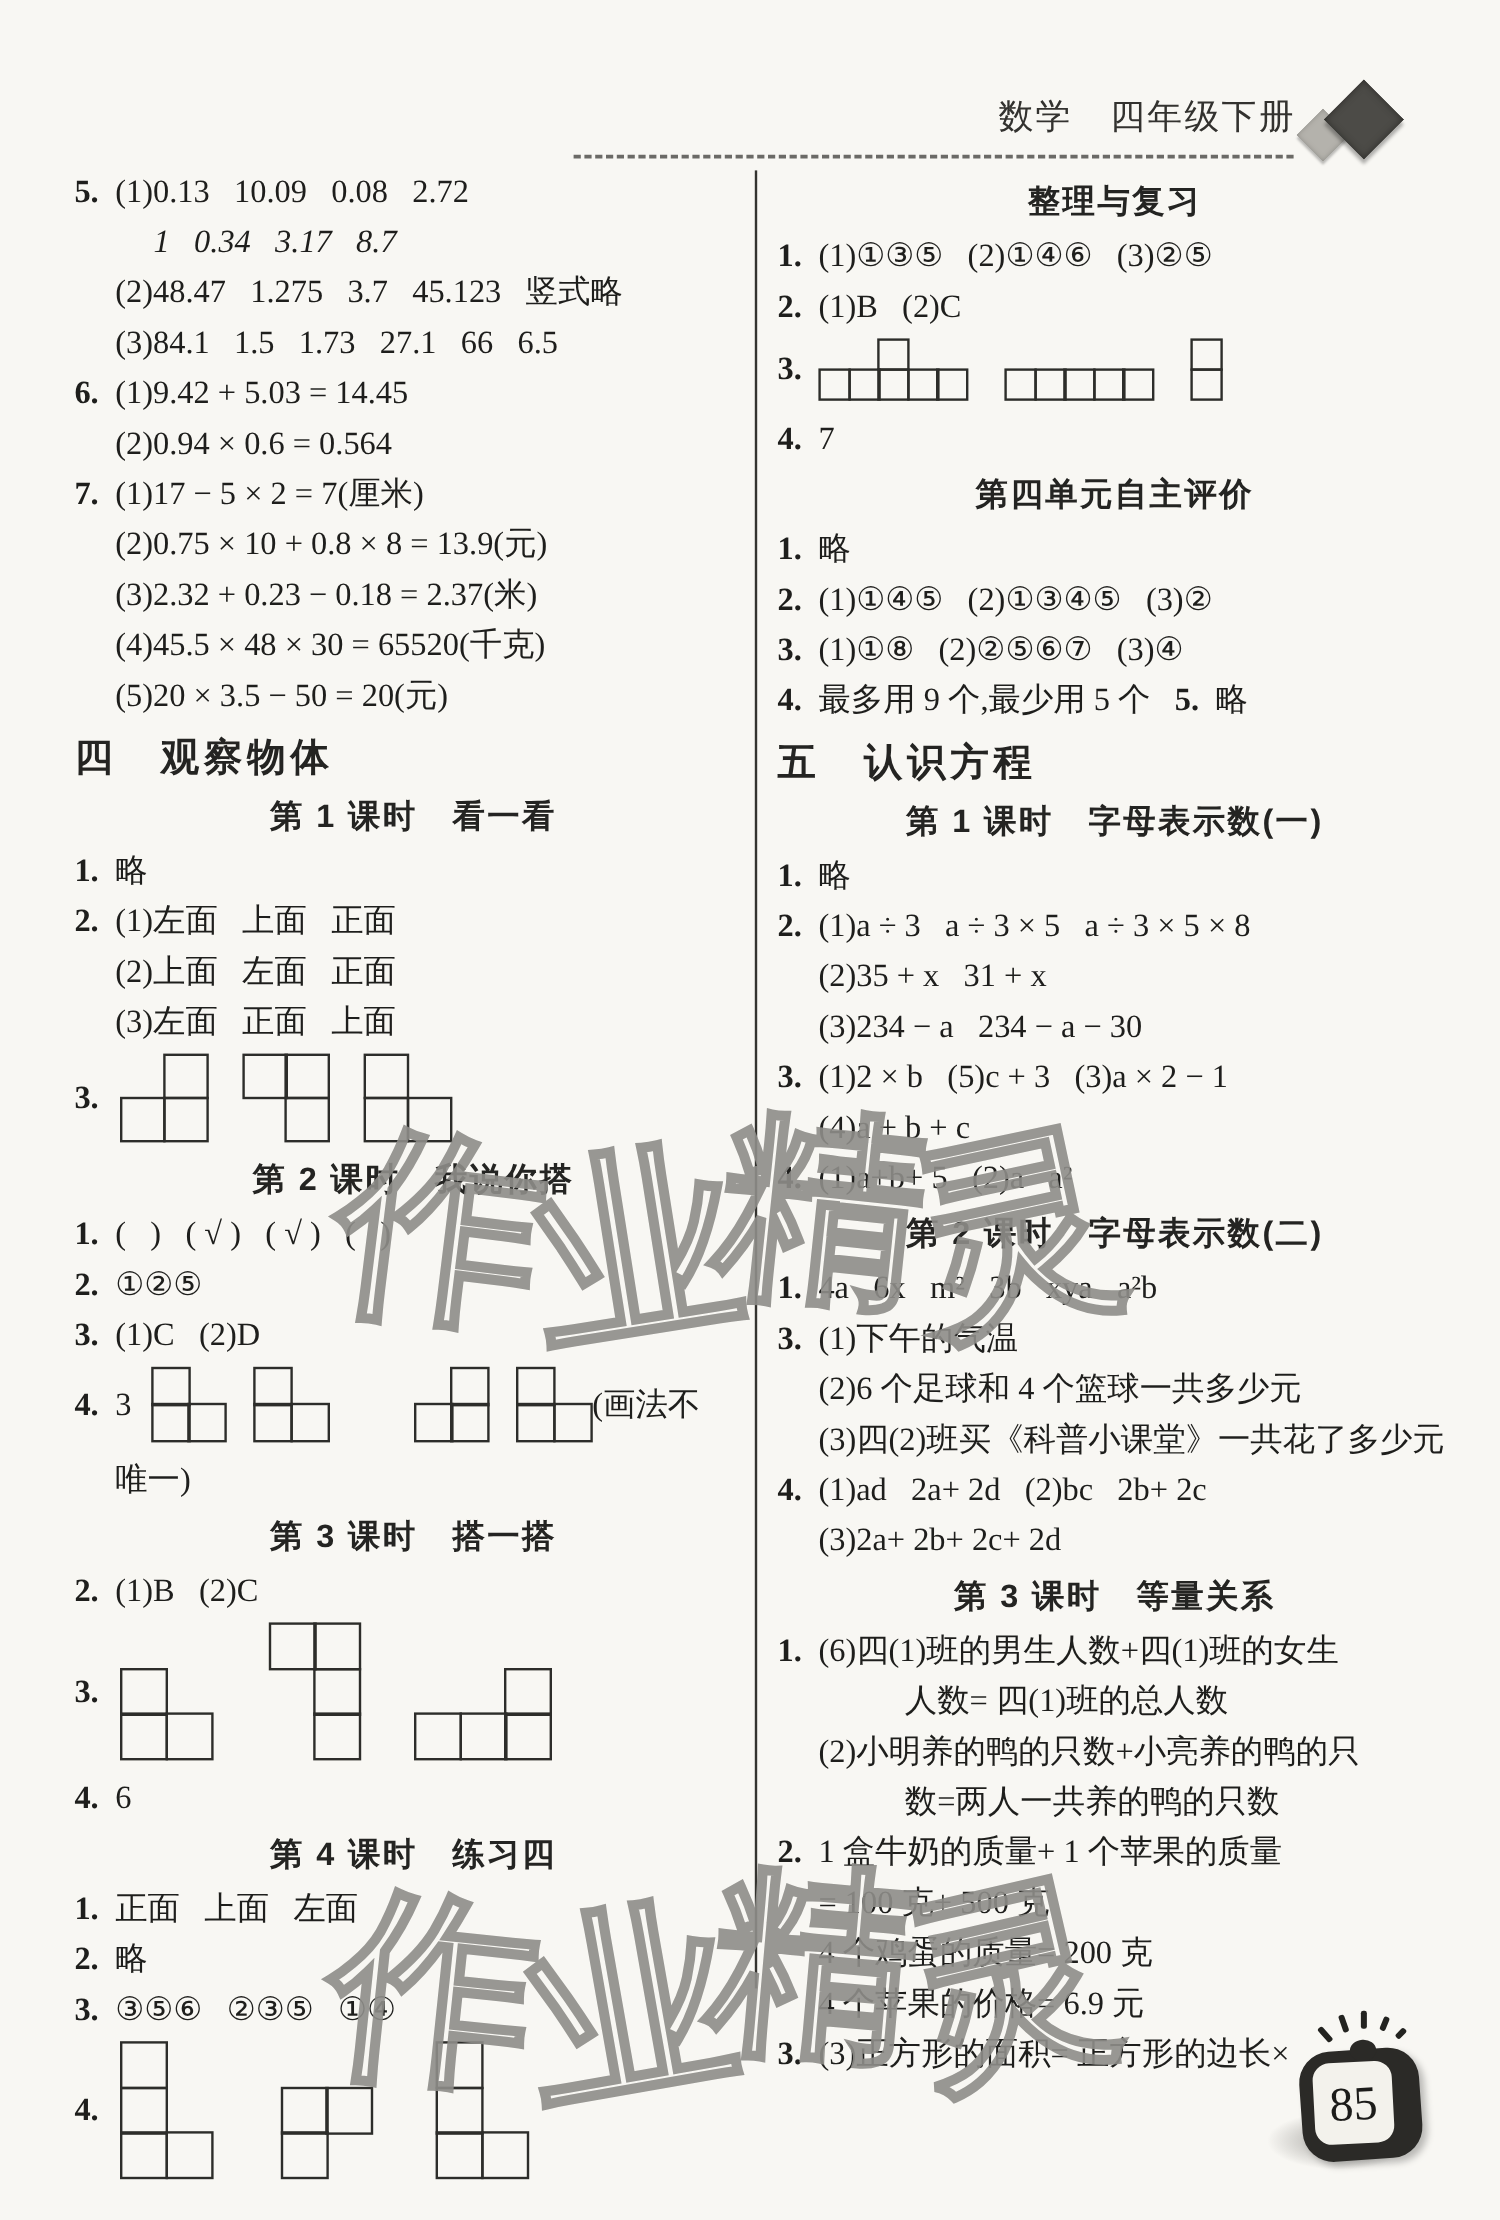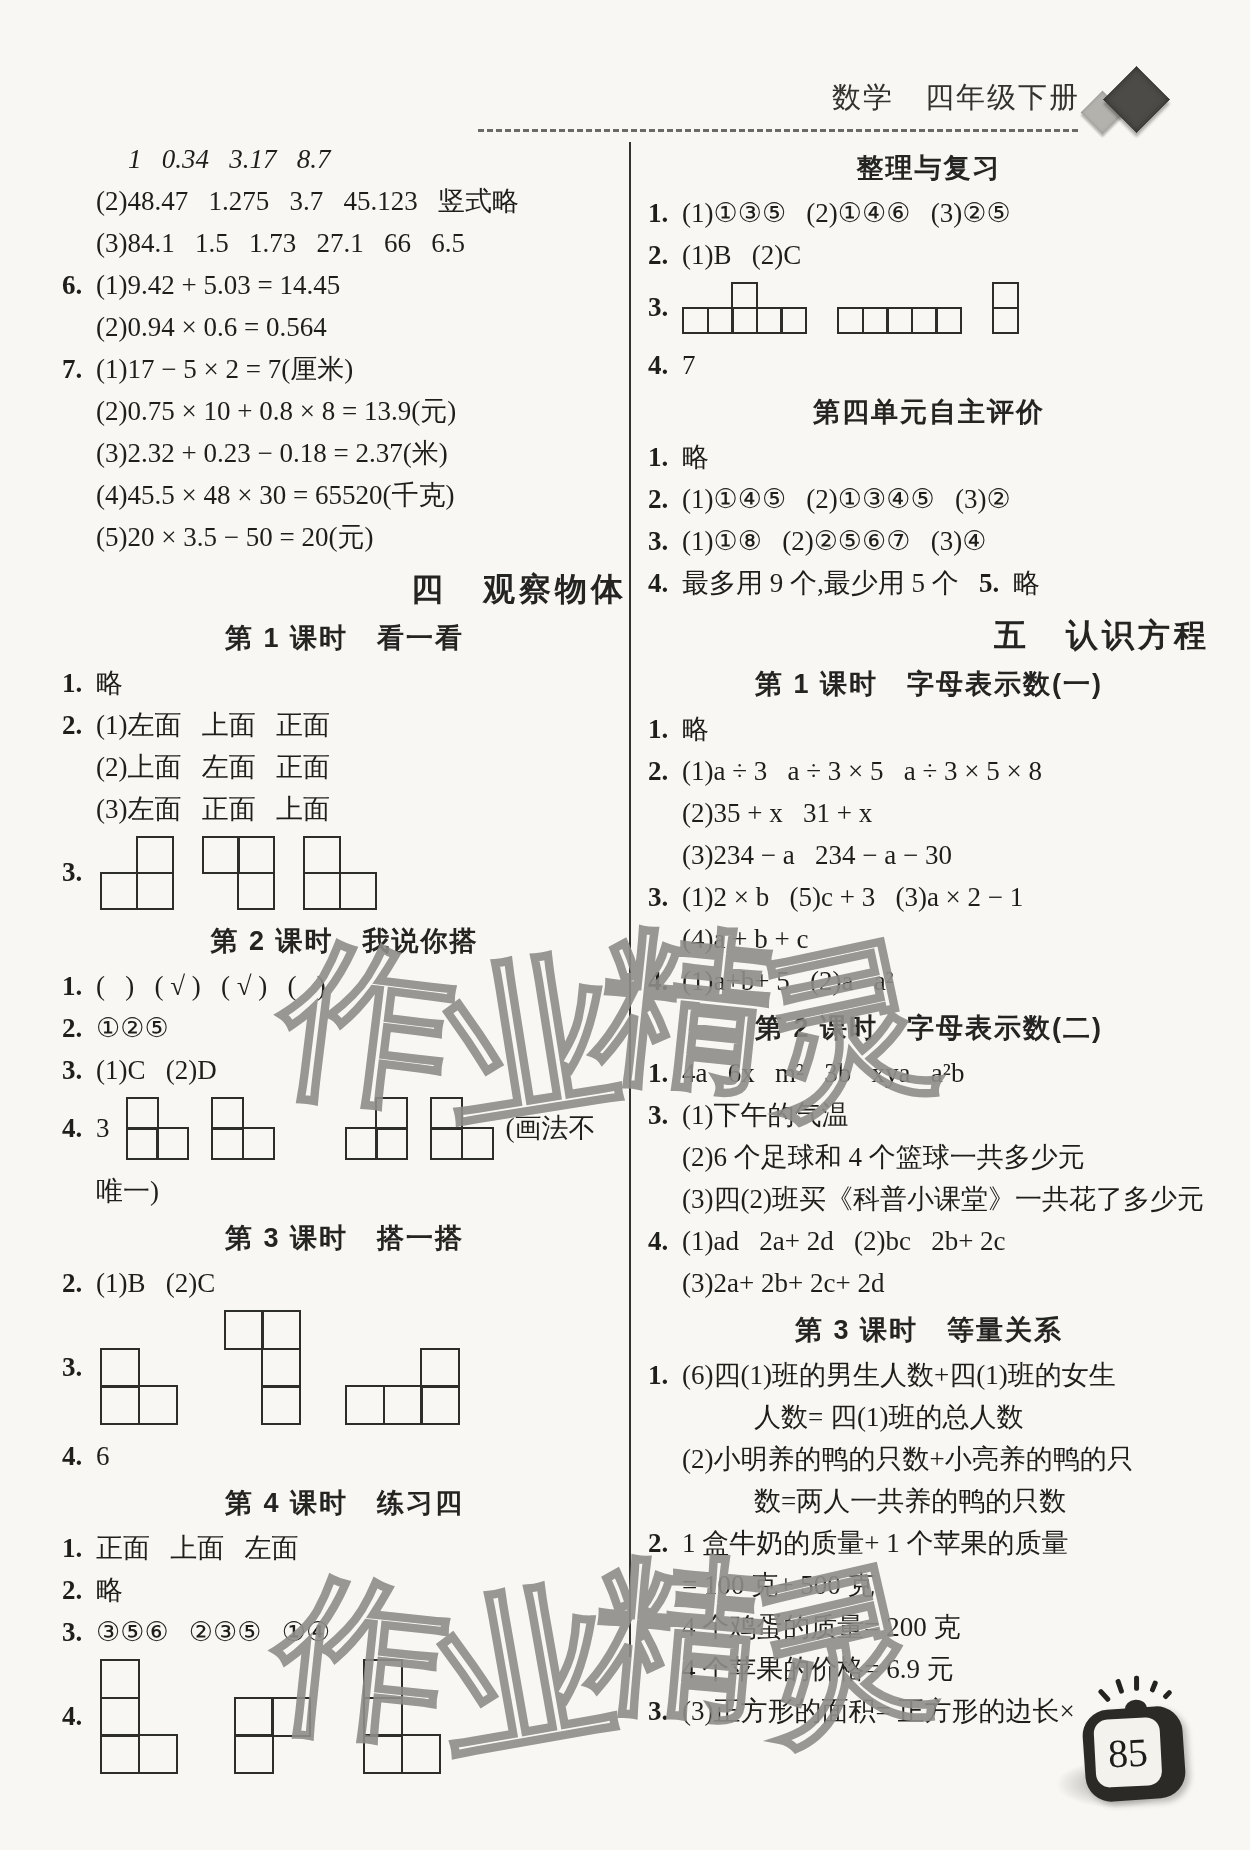--- a/index.html
+++ b/index.html
@@ -18,28 +18,28 @@
   .divider{position:absolute;left:629px;top:142px;width:2px;height:1515px;background:#34332f;}
   .col{position:absolute;top:138px;width:565px;}
   .col.left{left:62px;}
   .col.right{left:648px;top:142px;width:562px;}
   .ln{font-size:27px;line-height:42px;white-space:pre;}
   .ln .num{font-weight:bold;display:inline-block;min-width:34px;}
   .ind1{padding-left:34px;}
   .ind2{padding-left:66px;font-style:italic;}
   .ind3{padding-left:106px;}
   .h1{font-family:"Liberation Sans","DejaVu Sans",sans-serif;font-weight:700;font-size:32px;
-      text-align:right;letter-spacing:4px;line-height:46px;margin:8px 0 4px;color:#242422;}
+      text-align:left;letter-spacing:4px;line-height:46px;margin:8px 0 4px;color:#242422;}
   .h2{font-family:"Liberation Sans","DejaVu Sans",sans-serif;font-weight:700;font-size:27px;
       text-align:center;letter-spacing:2px;line-height:42px;margin:5px 0 3px;color:#242422;}
   
   .fig-row{display:flex;align-items:flex-end;margin:6px 0 10px;}
   .fig-row .num{font-weight:bold;font-size:27px;display:inline-block;min-width:34px;align-self:center;}
   .fig-row .pre{font-size:27px;margin-right:10px;align-self:center;}
-  .fig-row .suf{font-size:27px;margin-left:12px;align-self:center;white-space:pre;}
+  .fig-row .suf{font-size:27px;align-self:center;white-space:pre;}
   .figure{position:relative;flex:none;}
   .cellq{position:absolute;box-sizing:border-box;border:2.5px solid #2d2d2a;background:transparent;}
   
   .wm{position:absolute;display:flex;pointer-events:none;z-index:6;opacity:.9;}
   .wm span{font-family:"Liberation Sans","DejaVu Sans",sans-serif;font-weight:700;font-size:172px;
            line-height:1;color:transparent;-webkit-text-stroke:3px #8e8d89;margin-right:-14px;}
   .wm span:nth-child(1){transform:rotate(9deg) translateY(8px);}
   .wm span:nth-child(2){transform:rotate(-7deg) translateY(30px);}
   .wm span:nth-child(3){transform:rotate(8deg) translateY(2px);}
   .wm span:nth-child(4){transform:rotate(-10deg) translateY(26px);}
@@ -68,20 +68,21 @@
 <div class="page">
 
   <div class="hdr-title">数学　四年级下册</div>
   <div class="hdr-rule"></div>
   <div class="diamond-sm"></div>
   <div class="diamond-lg"></div>
 
   <div class="divider"></div>
 
   <div class="col left" id="col-left">
+      <div class="ln ind0"><span class="num">5.</span><span>(1)0.13   10.09   0.08   2.72</span></div>
       <div class="ln ind2"><span>1   0.34   3.17   8.7</span></div>
       <div class="ln ind1"><span>(2)48.47   1.275   3.7   45.123   竖式略</span></div>
       <div class="ln ind1"><span>(3)84.1   1.5   1.73   27.1   66   6.5</span></div>
       <div class="ln ind0"><span class="num">6.</span><span>(1)9.42 + 5.03 = 14.45</span></div>
       <div class="ln ind1"><span>(2)0.94 × 0.6 = 0.564</span></div>
       <div class="ln ind0"><span class="num">7.</span><span>(1)17 − 5 × 2 = 7(厘米)</span></div>
       <div class="ln ind1"><span>(2)0.75 × 10 + 0.8 × 8 = 13.9(元)</span></div>
       <div class="ln ind1"><span>(3)2.32 + 0.23 − 0.18 = 2.37(米)</span></div>
       <div class="ln ind1"><span>(4)45.5 × 48 × 30 = 65520(千克)</span></div>
       <div class="ln ind1"><span>(5)20 × 3.5 − 50 = 20(元)</span></div>

